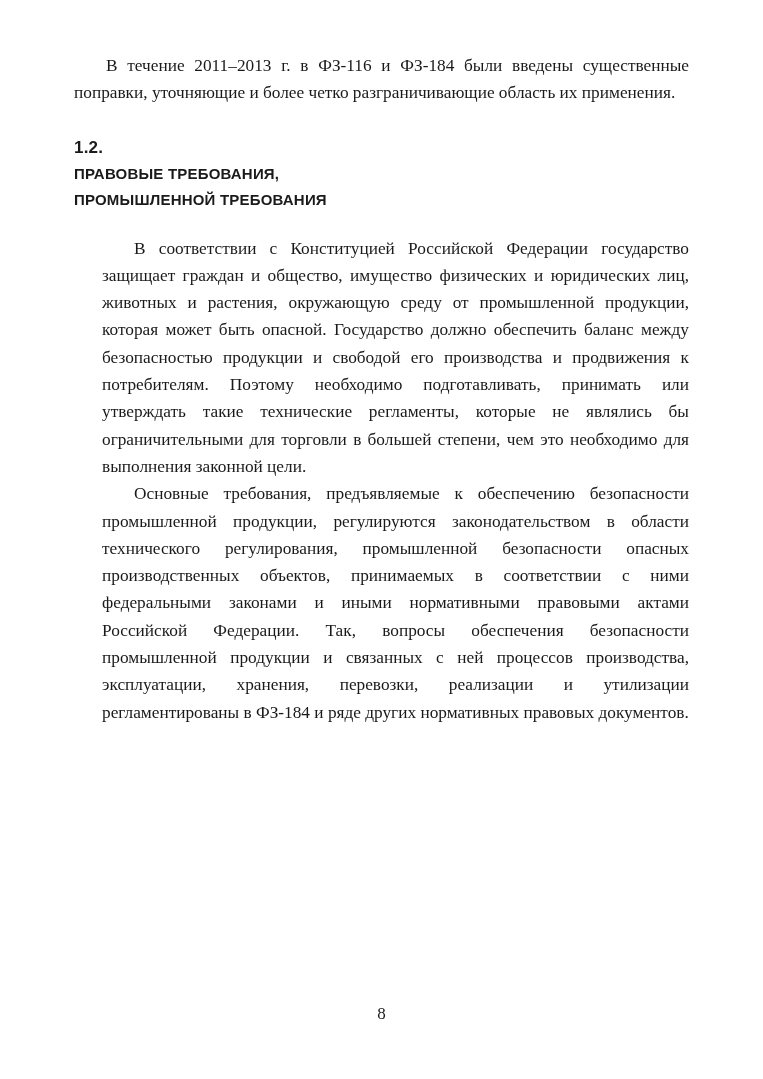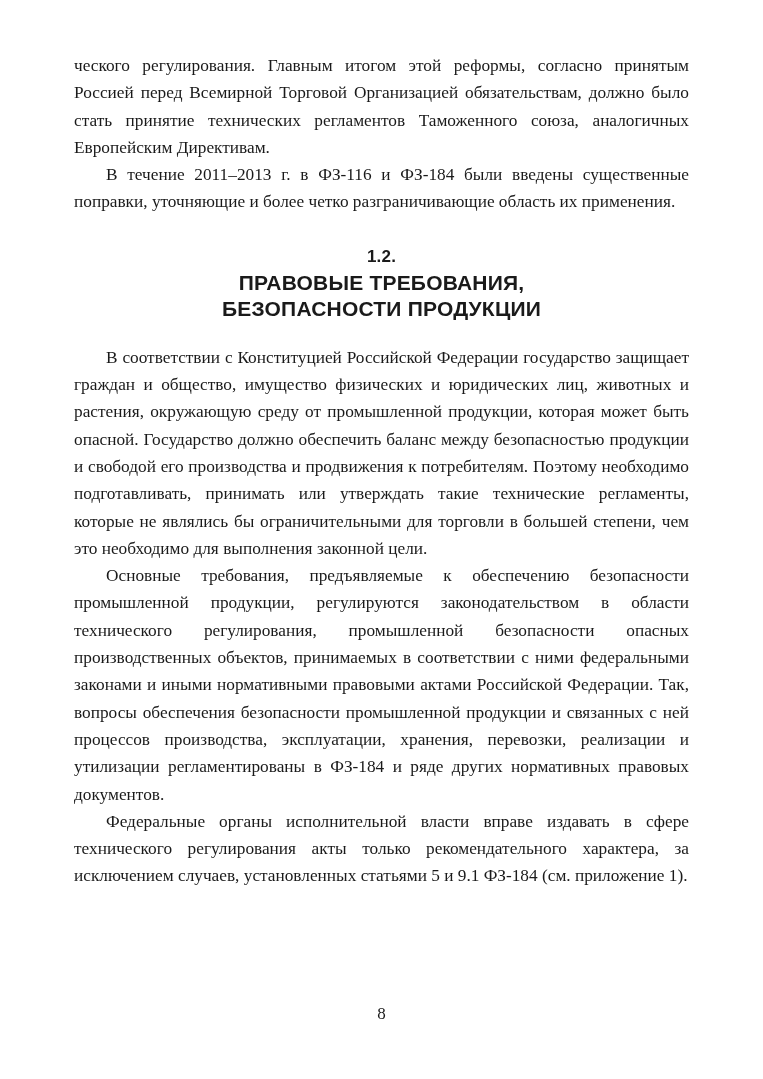--- a/index.html
+++ b/index.html
@@ -28,69 +28,67 @@
     margin: 0;
     text-indent: 0;
     hyphens: manual;
   }
   .para.indent {
     text-indent: 32px;
   }
   .heading-block {
     margin-top: 28px;
     margin-bottom: 22px;
-    text-align: center;
   }
   .heading-num {
     font-family: "Liberation Sans", sans-serif;
     font-size: 17px;
     font-weight: 700;
     line-height: 26px;
     letter-spacing: 0.2px;
   }
   .heading-line {
     font-family: "Liberation Sans", sans-serif;
-    font-size: 21px;
+    font-size: 15px;
     font-weight: 700;
     line-height: 26px;
     letter-spacing: 0.2px;
   }
   .body-block .para + .para {
     margin-top: 0;
   }
   .section-body {
     margin-top: 0;
+    margin-left: 28px;
   }
   .page-number {
     position: absolute;
     left: 0;
     right: 0;
     bottom: 55px;
     text-align: center;
     font-size: 17px;
     font-family: "Liberation Serif", serif;
   }
 </style>
 </head>
 <body>
 
 <div class="page">
 
   <div class="body-block">
-    <p class="para">ческого регулирования. Главным итогом этой реформы, согласно принятым Россией перед Всемирной Торговой Организацией обязательствам, должно было стать принятие технических регламентов Таможенного союза, аналогичных Европейским Директивам.</p>
     <p class="para indent">В течение 2011–2013 г. в ФЗ-116 и ФЗ-184 были введены существенные поправки, уточняющие и более четко разграничивающие область их применения.</p>
   </div>
 
   <div class="heading-block">
     <div class="heading-num">1.2.</div>
     <div class="heading-line">ПРАВОВЫЕ ТРЕБОВАНИЯ,</div>
-    <div class="heading-line">БЕЗОПАСНОСТИ ПРОДУКЦИИ</div>
+    <div class="heading-line">ПРОМЫШЛЕННОЙ ТРЕБОВАНИЯ</div>
   </div>
 
   <div class="body-block section-body">
     <p class="para indent">В соответствии с Конституцией Российской Федерации государство защищает граждан и общество, имущество физических и юридических лиц, животных и растения, окружающую среду от промышленной продукции, которая может быть опасной. Государство должно обеспечить баланс между безопасностью продукции и свободой его производства и продвижения к потребителям. Поэтому необходимо подготавливать, принимать или утверждать такие технические регламенты, которые не являлись бы ограничительными для торговли в большей степени, чем это необходимо для выполнения законной цели.</p>
     <p class="para indent">Основные требования, предъявляемые к обеспечению безопасности промышленной продукции, регулируются законодательством в области технического регулирования, промышленной безопасности опасных производственных объектов, принимаемых в соответствии с ними федеральными законами и иными нормативными правовыми актами Российской Федерации. Так, вопросы обеспечения безопасности промышленной продукции и связанных с ней процессов производства, эксплуатации, хранения, перевозки, реализации и утилизации регламентированы в ФЗ-184 и ряде других нормативных правовых документов.</p>
-    <p class="para indent">Федеральные органы исполнительной власти вправе издавать в сфере технического регулирования акты только рекомендательного характера, за исключением случаев, установленных статьями 5 и 9.1 ФЗ-184 (см. приложение 1).</p>
   </div>
 
   <div class="page-number">8</div>
 
 </div>
 
 </body></html>

